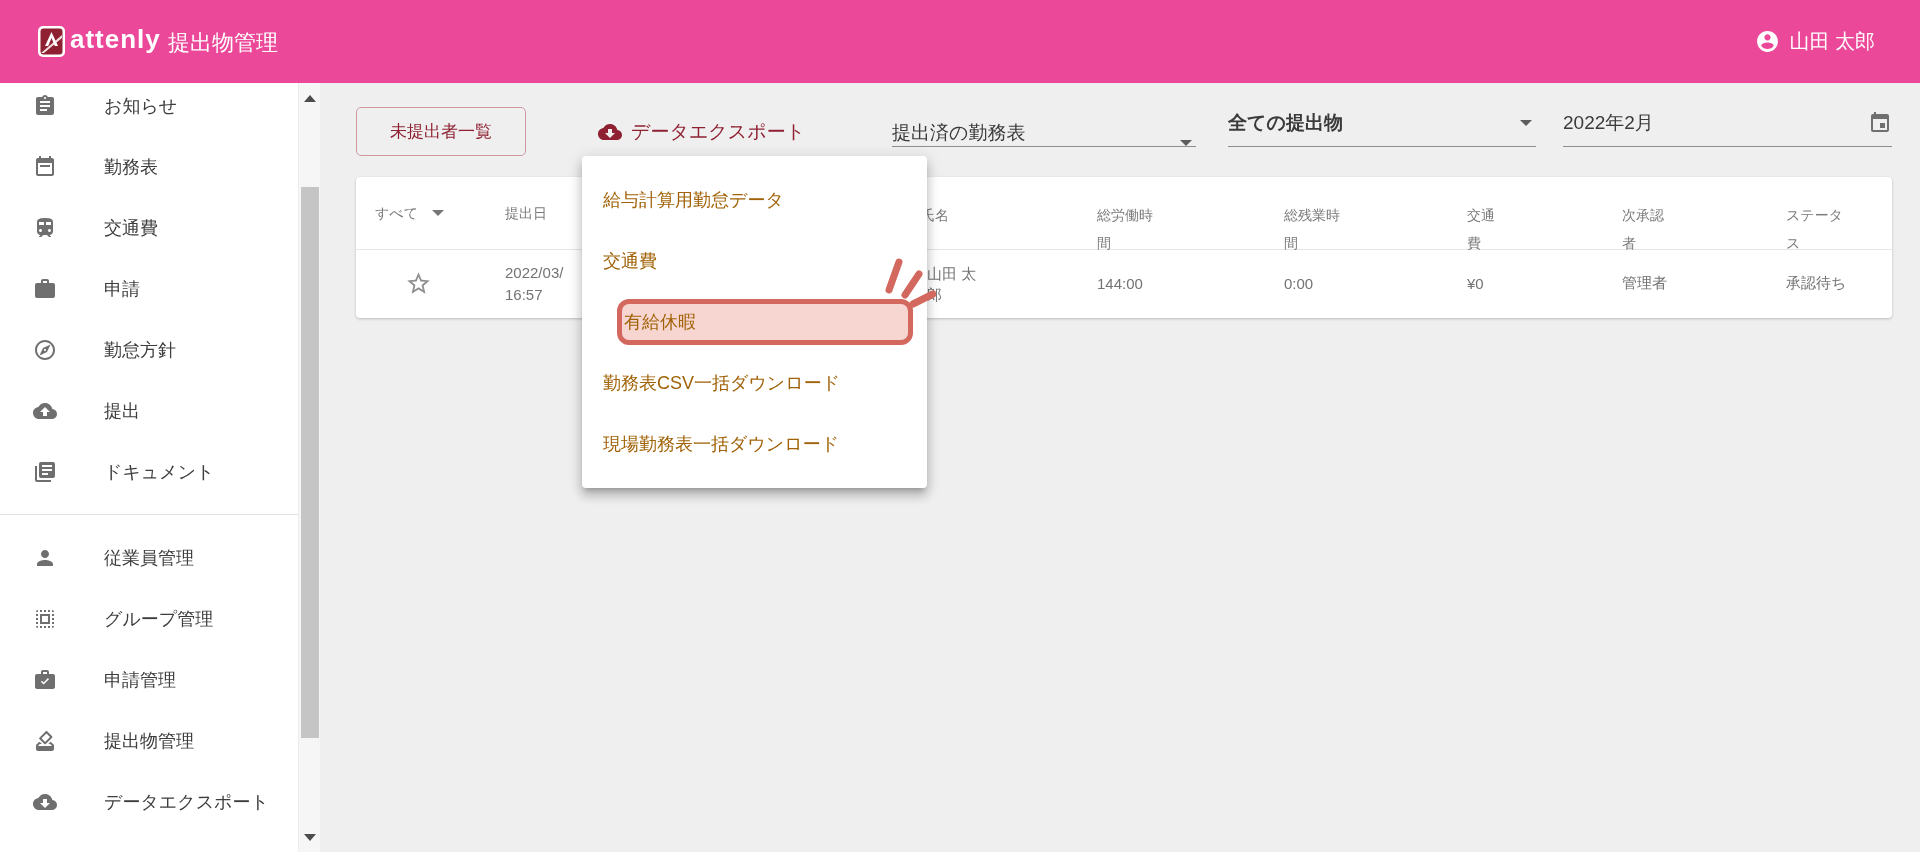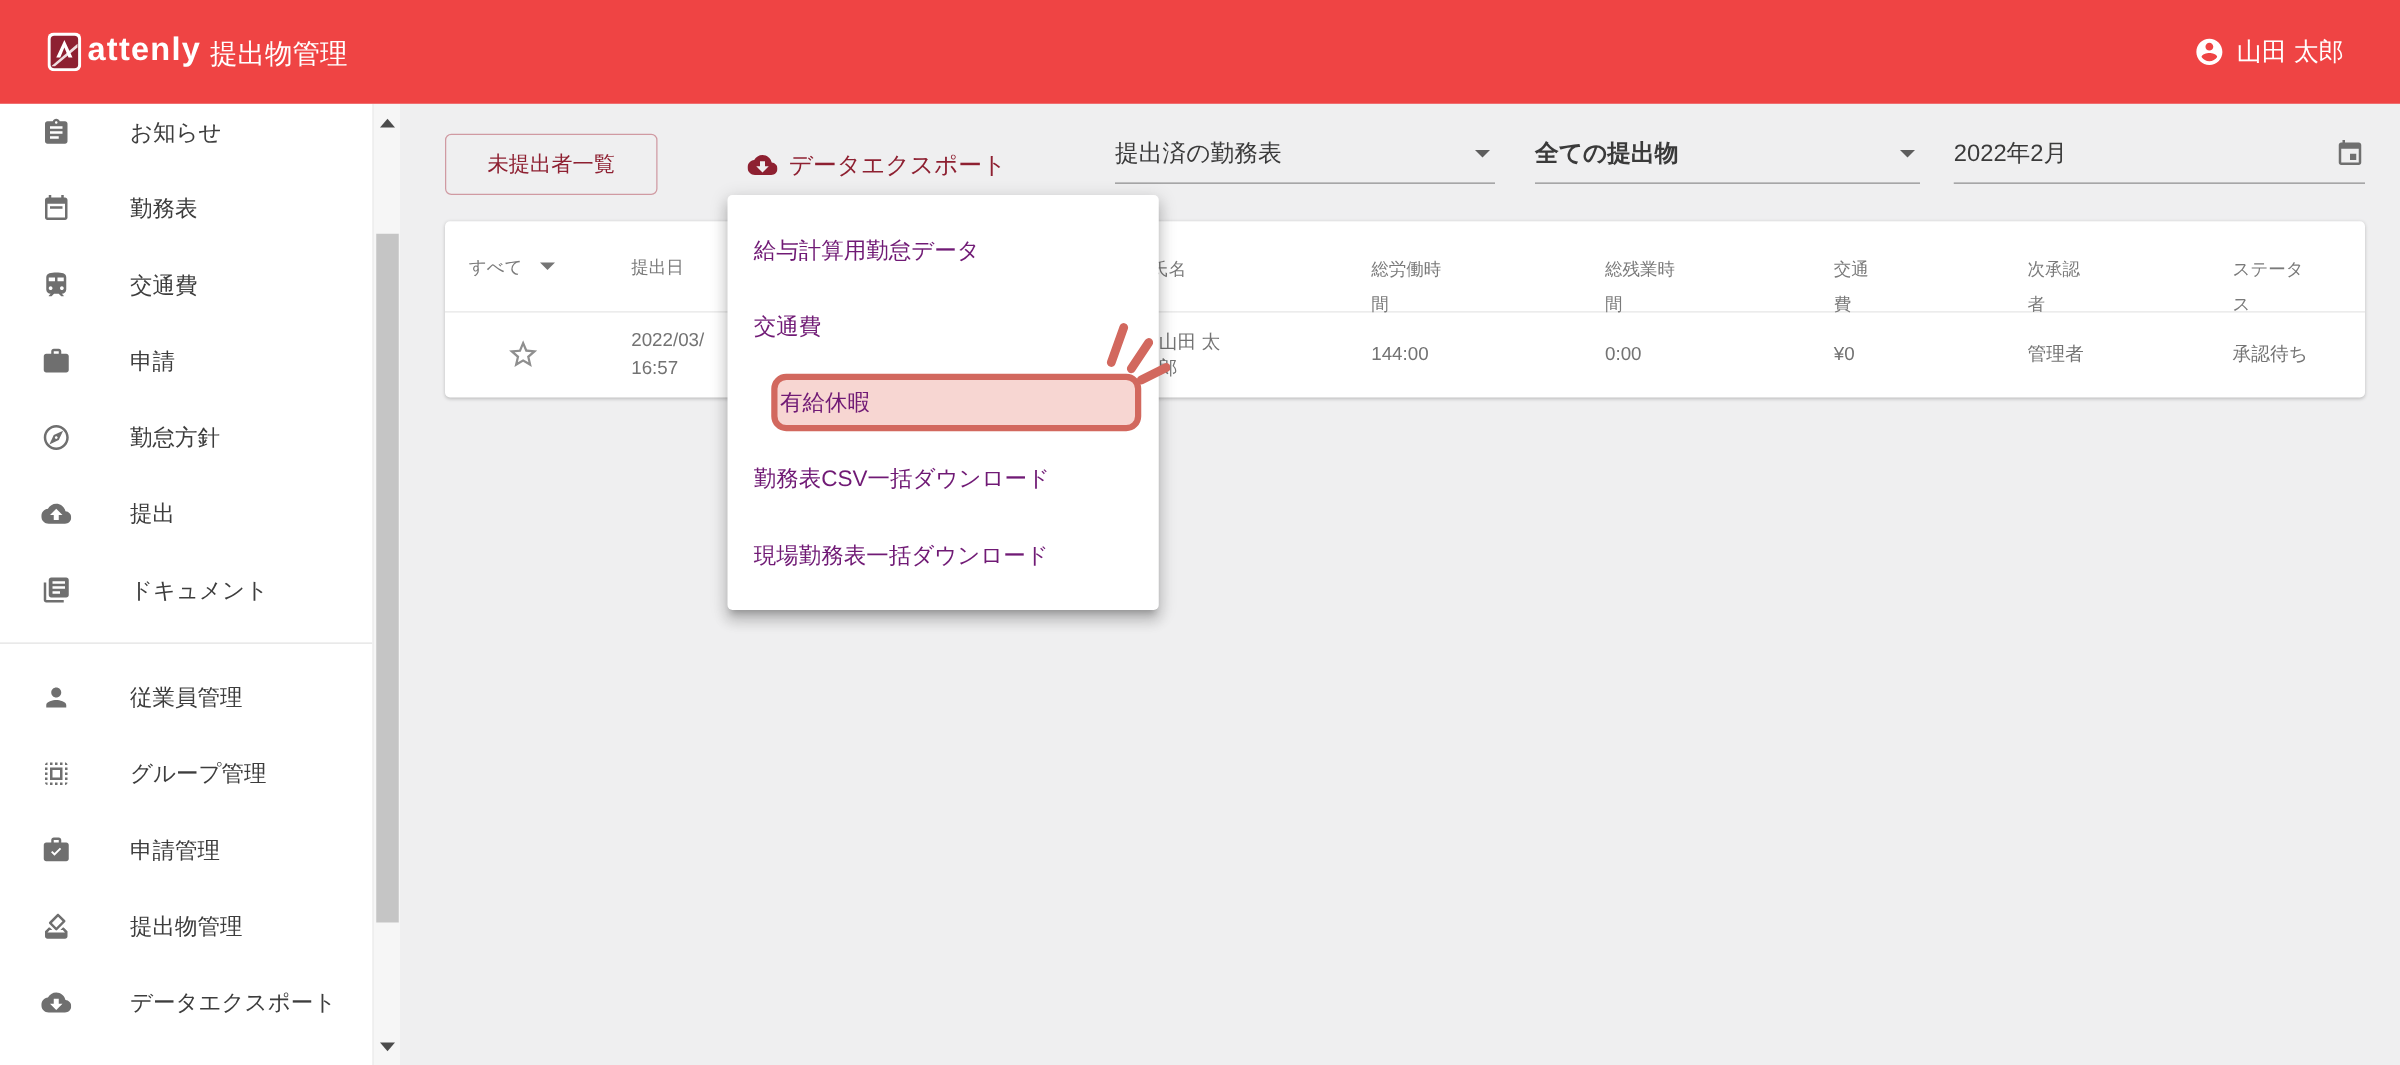--- a/index.html
+++ b/index.html
@@ -2,21 +2,21 @@
 <html><head>
 <meta charset="utf-8">
 <style>
   * { margin:0; padding:0; box-sizing:border-box; }
   html,body { width:1920px; height:852px; overflow:hidden; }
   body { font-family:"Liberation Sans","DejaVu Sans",sans-serif; background:#efeff0; }
   .app { position:relative; width:1920px; height:852px; }
 
   
   .topbar { position:absolute; left:0; top:0; width:1920px; height:83px;
-            background:#ef4444; display:flex; align-items:center; z-index:40; }
+            background:#ec4899; display:flex; align-items:center; z-index:40; }
   .logo-box { position:absolute; left:38px; top:26px; }
   .brand { position:absolute; left:70px; top:24px; color:#fff; font-size:26px;
            font-weight:bold; letter-spacing:1px; }
   .page-title { position:absolute; left:168px; top:28px; color:#fff; font-size:22px; font-weight:500; }
   .userchip { position:absolute; right:45px; top:0; height:83px; display:flex; align-items:center; gap:9px; color:#fff; }
   .userchip .uname { font-size:20px; }
 
   
   .sidebar { position:absolute; left:0; top:83px; width:298px; height:769px;
              background:#fff; overflow:hidden; z-index:10; }
@@ -42,21 +42,21 @@
   .btn-outline { position:absolute; left:35px; top:24px; width:170px; height:49px;
                  border:1px solid #d09aa2; border-radius:5px; background:transparent;
                  color:#8e2031; font-size:17px; font-family:inherit; cursor:pointer; }
   .export-btn { position:absolute; left:277px; top:31px; height:36px; display:flex;
                 align-items:center; gap:9px; color:#8e2031; cursor:pointer; }
   .export-btn .elbl { font-size:19px; font-weight:500; }
 
   .mselect { position:absolute; top:17px; height:47px; border-bottom:1px solid #8f8f8f;
              display:flex; align-items:center; justify-content:space-between;
              font-size:19px; color:#3a3a3a; cursor:pointer; }
-  .sel1 { left:571px; width:304px; }
+  .sel1 { left:571px; width:304px;align-items:flex-end; }
   .sel2 { left:907px; width:308px;font-weight:bold; }
   .datef { left:1242px; width:329px; }
   .caret { width:0; height:0; border-left:6px solid transparent; border-right:6px solid transparent;
            border-top:6px solid #5d5d5d; margin-right:4px; }
 
   
   .card { position:absolute; left:35px; top:94px; width:1536px; height:141px; background:#fff;
           border-radius:4px; box-shadow:0 1px 3px rgba(0,0,0,.22); overflow:hidden; }
   .trow { display:flex; width:100%; }
   .thead { height:73px; border-bottom:1px solid #e6e6e6; color:#7a7a7a; font-size:14px; }
@@ -75,21 +75,21 @@
   .tbody .c-fav { justify-content:center; }
   .tbody .c-date { padding-left:24px; }
   .date-2l span { display:block; line-height:22px; }
   .name-wrap { display:inline-block; width:64px; word-break:break-all; line-height:21px; margin-left:6px; }
 
   
   .menu { position:absolute; left:582px; top:156px; width:345px; height:332px; background:#fff;
           border-radius:4px; z-index:20; padding-top:13px;
           box-shadow:0 5px 5px -3px rgba(0,0,0,.2), 0 8px 10px 1px rgba(0,0,0,.14), 0 3px 14px 2px rgba(0,0,0,.12); }
   .menu-item { height:61px; display:flex; align-items:center; padding-left:21px;
-               font-size:18px; color:#701a75; cursor:pointer; white-space:nowrap; }
+               font-size:18px; color:#a16207; cursor:pointer; white-space:nowrap; }
   .menu-item.hl { padding-left:15px; }
   .hl-box { width:296px; height:46px; border:5px solid #d2685e; border-radius:12px;
             background:#f7d6d2; display:flex; align-items:center; padding-left:2px;margin-left:20px; }
   .emphasis { position:absolute; left:872px; top:246px; z-index:30; }
 </style>
 </head>
 <body>
 
 <div class="app">
 

